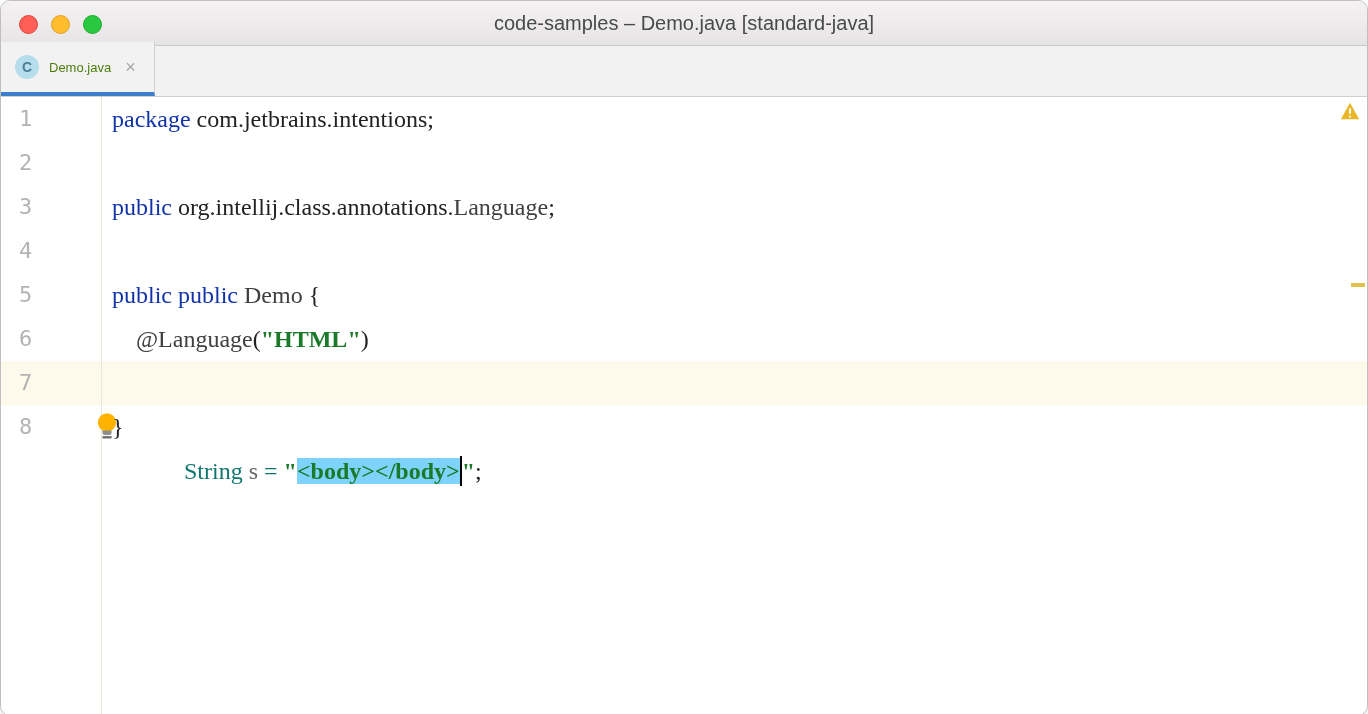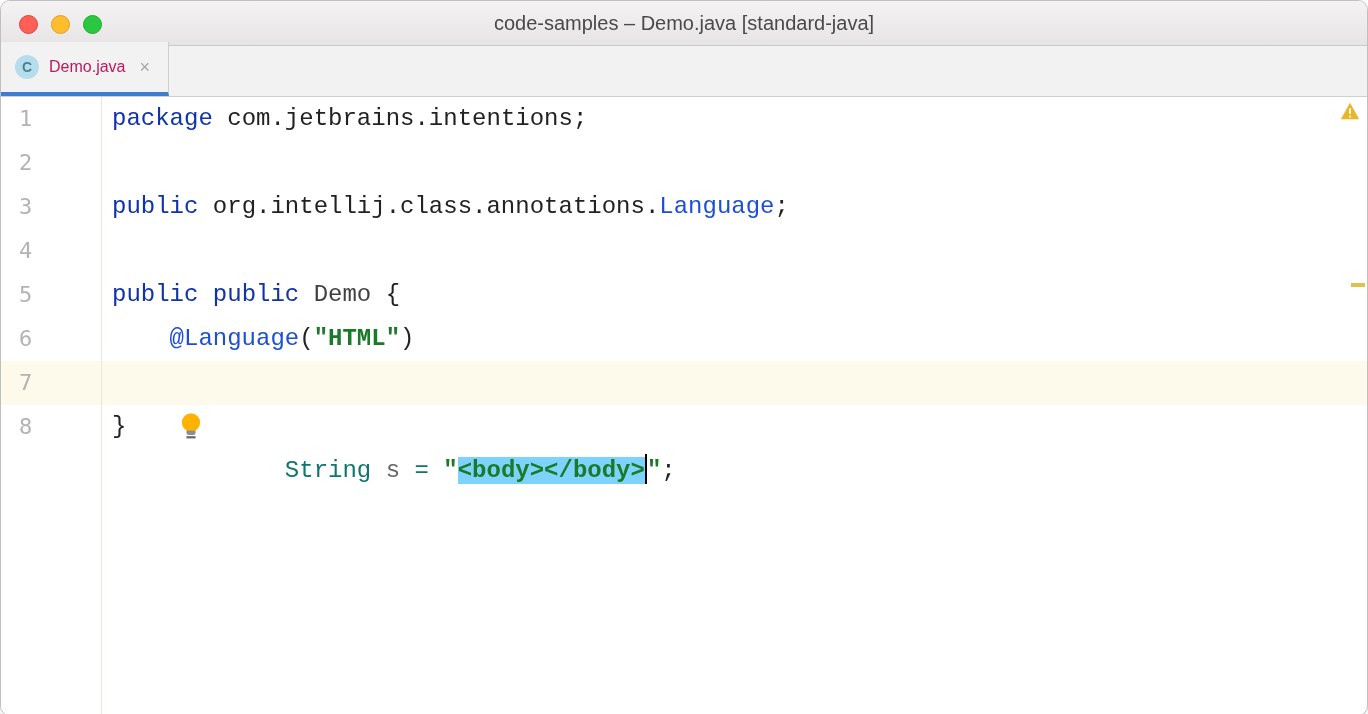--- a/index.html
+++ b/index.html
@@ -71,22 +71,22 @@
     position:relative;
     cursor:pointer;
   }
   .tab .fileicon{
     width:24px;height:24px;border-radius:50%;
     background:#b6ddeb;
     display:flex;align-items:center;justify-content:center;
     font-size:14px;font-weight:600;color:#4a7f95;
   }
   .tab .tablabel{
-    font-size:16px;
-    color:#be185d;
+    font-size:13px;
+    color:#4d7c0f;
     text-align:right;
   }
   .tab .close{
     font-size:18px;
     color:#a6a6a6;
     margin-left:4px;
   }
   
   .editor-area{
     flex:1;
@@ -108,39 +108,39 @@
     height:44px;
     line-height:44px;
     padding-left:18px;
     box-sizing:border-box;
   }
   .gutter .ln.hl{
     background:#fdfaec;
   }
   .code{
     flex:1;
-    font-family:Liberation Mono, monospace;
+    font-family:Liberation Serif, serif;
     font-size:24px;
     position:relative;
   }
   .line{
     height:44px;
     line-height:44px;
     white-space:pre;
     padding-left:10px;
     box-sizing:border-box;
     position:relative;
   }
   .line.hl{
     background:#fdfaec;
   }
   .kw{color:#1133aa;}
   .pkgpath{color:#222;}
   .cls{color:#404040;}
-  .ann{color:#1d4ed8;}
+  .ann{color:#404040;}
   .str{color:#1b7a2a;font-weight:600;}
   .txt{color:#0f766e;}
   .sel{background:#7dd3fc;}
   .punc{color:#222;}
   .var{color:#666;}
   .cursor{
     display:inline-block;
     width:2px;height:30px;
     background:#000;
     vertical-align:middle;

